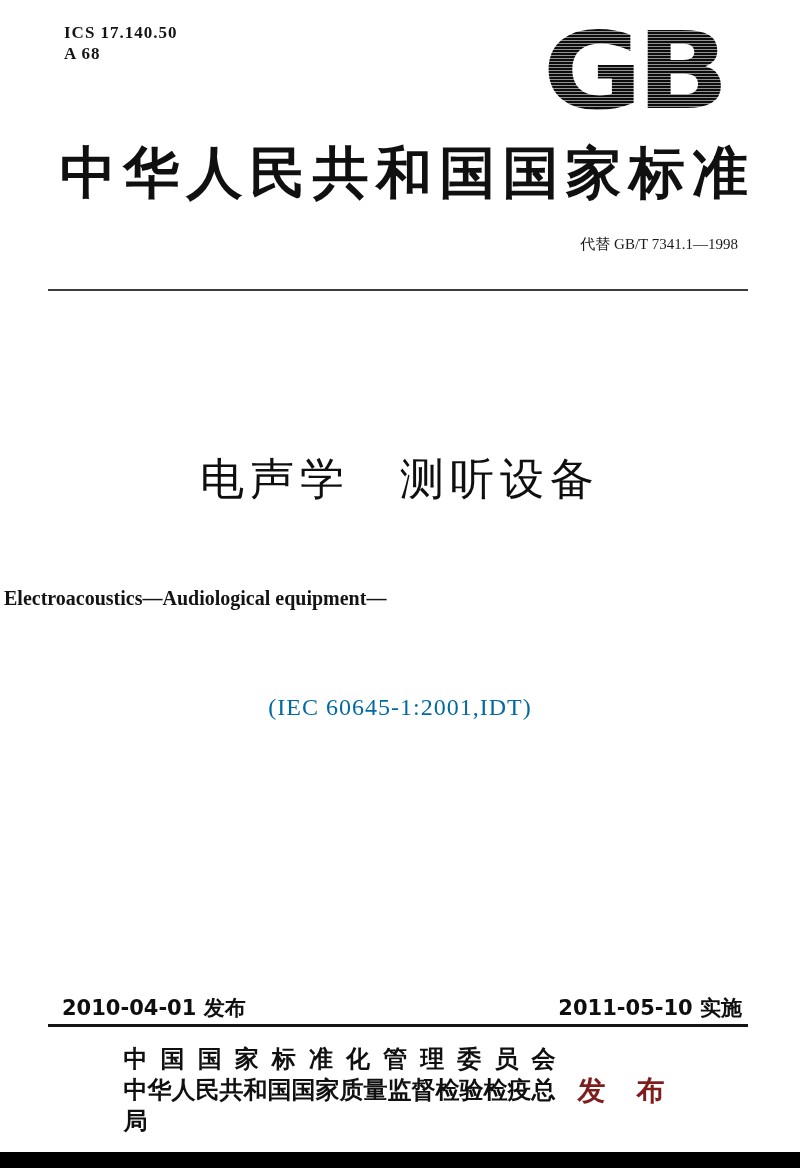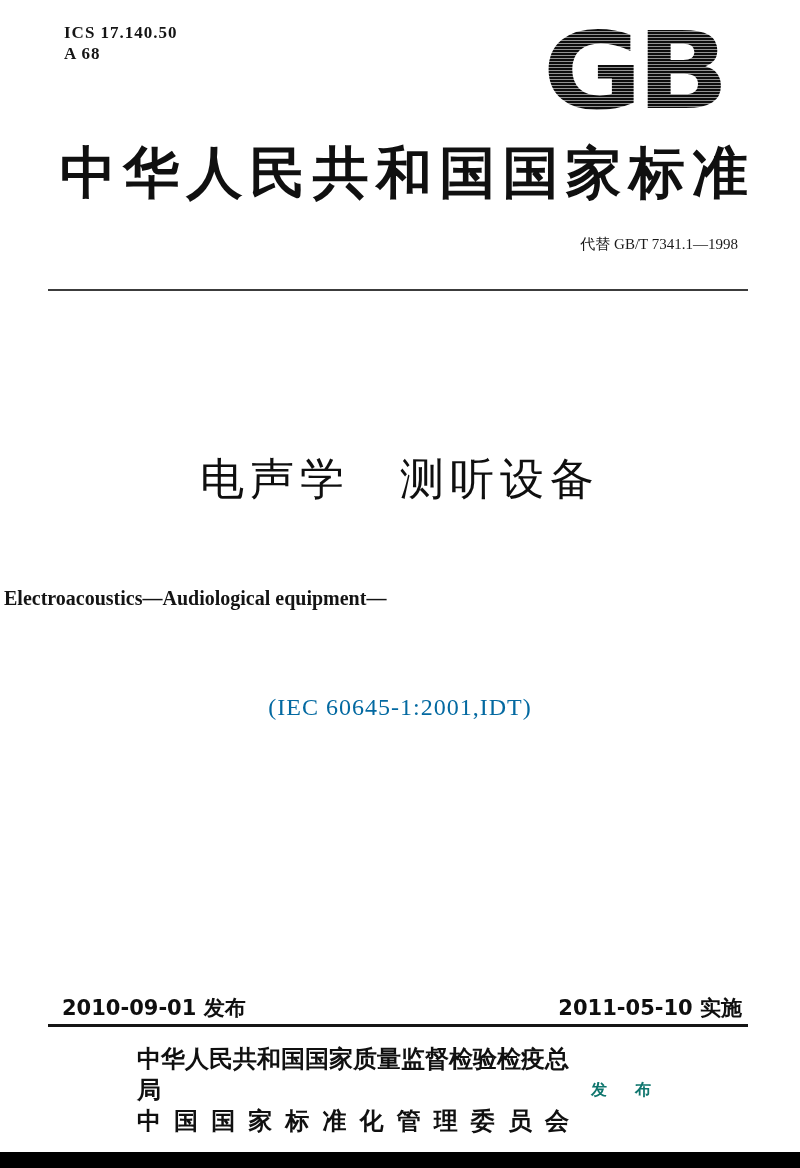--- a/index.html
+++ b/index.html
@@ -189,24 +189,24 @@
     color: #101010;
   }
   .issuer-line {
     text-align: justify;
     text-align-last: justify;
     text-justify: inter-character;
   }
   .publish-label {
     font-family: "Liberation Serif", serif;
     font-weight: bold;
-    font-size: 16px;
+    font-size: 28px;
     letter-spacing: 12px;
     white-space: nowrap;
-    color: #0f766e;
+    color: #7f1d1d;
   }
 
   .bottom-bar {
     position: absolute;
     left: 0;
     right: 0;
     bottom: 0;
     height: 16px;
     background: #000000;
   }
@@ -237,29 +237,29 @@
     <div>电声学　测听设备</div>
   </div>
 
   <div class="title-en">
     <div>Electroacoustics—Audiological equipment—</div>
   </div>
 
   <div class="idt-line">(IEC 60645-1:2001,IDT)</div>
 
   <div class="dates-row">
-    <span>2010-09-01 发布</span>
+    <span>2010-04-01 发布</span>
     <span>2011-05-10 实施</span>
   </div>
 
   <div class="rule-dates"></div>
 
   <div class="issuer-row">
     <div class="issuer-lines">
+      <div class="issuer-line">中国国家标准化管理委员会</div>
       <div class="issuer-line">中华人民共和国国家质量监督检验检疫总局</div>
-      <div class="issuer-line">中国国家标准化管理委员会</div>
     </div>
     <div class="publish-label">发 布</div>
   </div>
 
   <div class="bottom-bar"></div>
 
 </div>
 
 </body></html>

